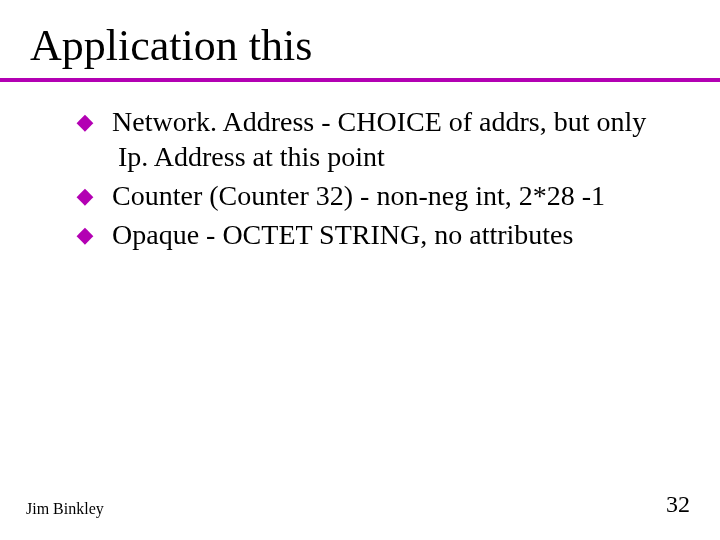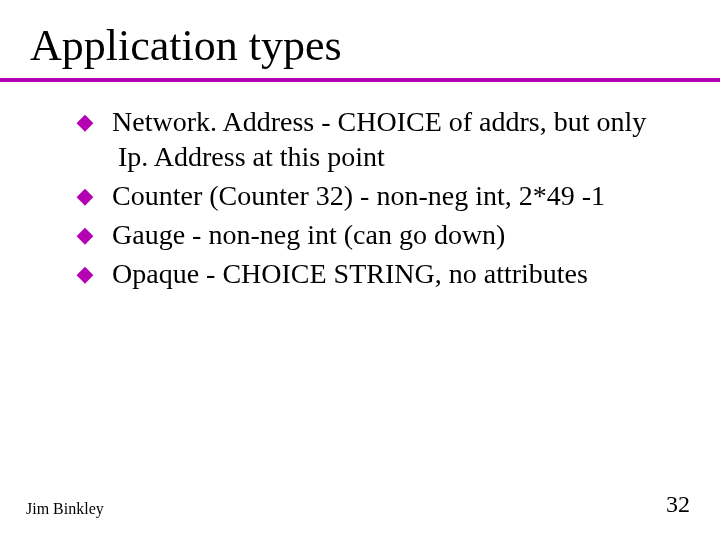--- a/index.html
+++ b/index.html
@@ -68,41 +68,38 @@
     right: 30px;
     bottom: 22px;
     font-size: 24px;
   }
 </style>
 </head>
 <body>
 
 <div class="slide">
 
-  <div class="title">Application types</div>
+  <div class="title">Application this</div>
   <div class="underline"></div>
 
   <div class="content">
 
     <div class="item hang">
       <span class="bullet">◆</span><span>Network. Address - CHOICE of addrs, but only Ip. Address at this point</span>
     </div>
 
 
     <div class="item hang">
-      <span class="bullet">◆</span><span>Counter (Counter 32) - non-neg int, 2*49 -1</span>
-    </div>
-
-    <div class="item hang">
-      <span class="bullet">◆</span><span>Gauge - non-neg int (can go down)</span>
+      <span class="bullet">◆</span><span>Counter (Counter 32) - non-neg int, 2*28 -1</span>
     </div>
 
 
+
     <div class="item hang">
-      <span class="bullet">◆</span><span>Opaque - CHOICE STRING, no attributes</span>
+      <span class="bullet">◆</span><span>Opaque - OCTET STRING, no attributes</span>
     </div>
 
   </div>
 
   <div class="footer-left">Jim Binkley</div>
   <div class="footer-right">32</div>
 
 </div>
 
 </body></html>

